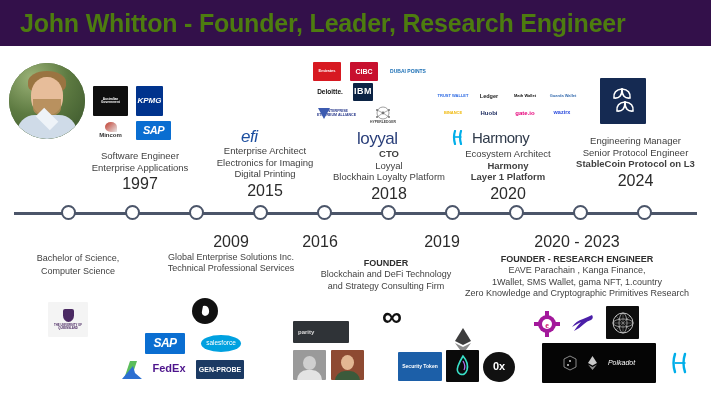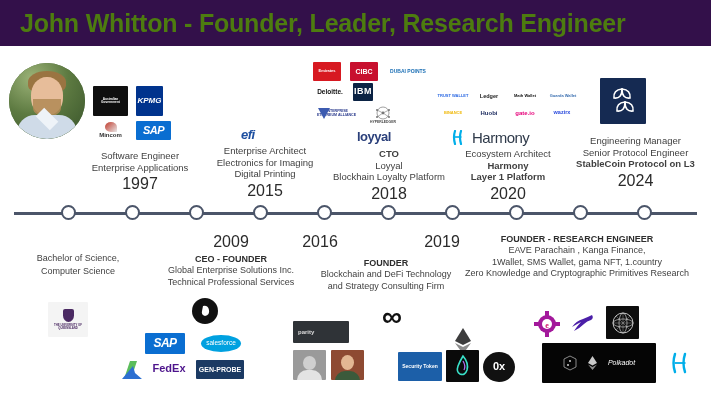--- a/index.html
+++ b/index.html
@@ -76,21 +76,21 @@
   .milestone {
     position: absolute;
     text-align: center;
     line-height: 1.22;
   }
   .ms-role      { font-size: 9.5px; color: #3f3f3f; white-space: nowrap; }
   .ms-role.bold { font-weight: bold; }
   .ms-year      { font-size: 16px; color: #2b2b2b; margin-top: 1px; white-space: nowrap; }
 
   
-  .brand-word { font-size: 13px; font-weight: bold; letter-spacing: -0.5px; }
+  .brand-word { font-size: 17px; font-weight: normal; letter-spacing: -0.5px; }
 
   
   .logo {
     position: absolute;
     box-sizing: border-box;
     display: flex;
     align-items: center;
     justify-content: center;
     font-size: 5px;
     font-weight: bold;
@@ -268,40 +268,40 @@
 <div class="axis-node" style="left:573px;"></div>
 <div class="axis-node" style="left:637px;"></div>
 
 <div class="lower" style="left:8px; top:252px; width:140px;">
   <div class="lw-plain">Bachelor of Science,</div>
   <div class="lw-plain">Computer Science</div>
 </div>
 
 <div class="lower" style="left:135px; top:232px; width:192px;">
   <div class="lw-year">2009</div>
-  <div class="lw-role">CEO - FOUNDER</div>
   <div class="lw-desc">Global Enterprise Solutions Inc.</div>
   <div class="lw-desc">Technical Professional Services</div>
 </div>
 
 <div class="lower" style="left:290px; top:232px; width:60px;">
   <div class="lw-year">2016</div>
 </div>
 
 <div class="lower" style="left:303px; top:256px; width:166px;">
   <div class="lw-role">FOUNDER</div>
   <div class="lw-desc">Blockchain and DeFi Technology</div>
   <div class="lw-desc">and Strategy Consulting  Firm</div>
 </div>
 
 <div class="lower" style="left:412px; top:232px; width:60px;">
   <div class="lw-year">2019</div>
 </div>
 
 <div class="lower" style="left:452px; top:232px; width:250px;">
+  <div class="lw-year">2020 - 2023</div>
   <div class="lw-role">FOUNDER - RESEARCH ENGINEER</div>
   <div class="lw-desc">EAVE Parachain , Kanga Finance,</div>
   <div class="lw-desc">1Wallet, SMS Wallet, gama NFT, 1.country</div>
   <div class="lw-desc">Zero Knowledge and Cryptographic Primitives Research</div>
 </div>
 
 <div class="logo sq" style="left:48px; top:302px; width:40px; height:35px; background:#f4f4f4; color:#4b2a63; font-size:2.8px; flex-direction:column; gap:2px;">
   <span style="display:block;width:11px;height:13px;background:#4b2a63;border-radius:2px 2px 50% 50%;"></span>
   <span>THE UNIVERSITY OF QUEENSLAND</span>
 </div>

